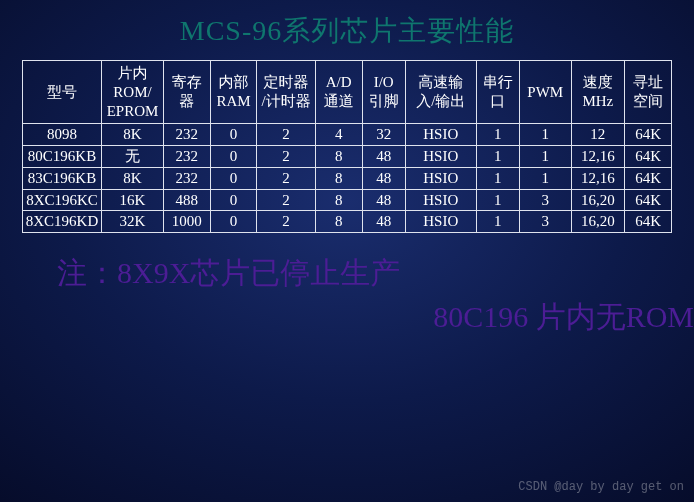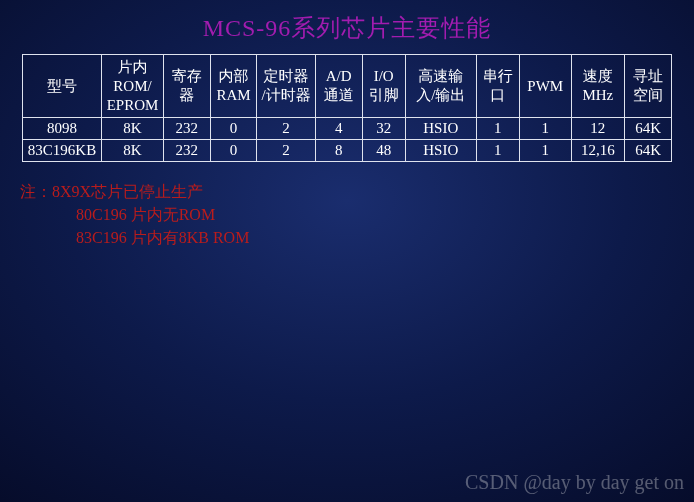--- a/index.html
+++ b/index.html
@@ -3,22 +3,22 @@
 <meta charset="utf-8">
 <style>
   * { box-sizing: border-box; margin: 0; padding: 0; }
   html, body { width: 694px; height: 502px; overflow: hidden; }
   body {
     background: radial-gradient(ellipse 700px 500px at 50% 40%, #1a2d6e 0%, #0d1a4a 40%, #020418 100%);
     font-family: "SimSun", "Songti SC", serif;
     color: #fff;
   }
   .title {
-    color: #a21caf;
-    font-size: 24px;
+    color: #0f766e;
+    font-size: 28px;
     text-align: center;
     padding: 12px 0 10px 0;
     letter-spacing: 1px;
   }
   .table-wrap {
     margin: 0 22px;
   }
   table {
     border-collapse: collapse;
     width: 100%;
@@ -41,34 +41,35 @@
   col.c-ram   { width: 6.8%; }
   col.c-timer { width: 8.5%; }
   col.c-ad    { width: 6.8%; }
   col.c-io    { width: 6.3%; }
   col.c-hs    { width: 10.3%; }
   col.c-ser   { width: 6.3%; }
   col.c-pwm   { width: 7.5%; }
   col.c-spd   { width: 7.8%; }
   col.c-addr  { width: 6.8%; }
   .notes {
-    margin: 18px 0 0 20px;
-    font-size: 16px;
-    color: #b91c1c;
+    margin: 18px 0 0 57px;
+    font-size: 30px;
+    color: #4c1d95;
     line-height: 1.45;
   }
   .notes .indent {
     padding-left: 56px;
+    text-align: right;
   }
   .watermark {
     position: absolute;
     right: 10px;
     bottom: 8px;
-    font-size: 20px;
-    font-family: Liberation Serif, serif;
+    font-size: 12px;
+    font-family: Liberation Mono, monospace;
     color: rgba(235,235,235,0.35);
     letter-spacing: 0;
     margin-left: 15px;
   }
 </style>
 </head>
 <body>
 
 <div class="title">MCS-96系列芯片主要性能</div>
 
@@ -113,36 +114,77 @@
           <td>2</td>
           <td>4</td>
           <td>32</td>
           <td>HSIO</td>
           <td>1</td>
           <td>1</td>
           <td>12</td>
           <td>64K</td>
         </tr>
         <tr>
+          <td>80C196KB</td>
+          <td>无</td>
+          <td>232</td>
+          <td>0</td>
+          <td>2</td>
+          <td>8</td>
+          <td>48</td>
+          <td>HSIO</td>
+          <td>1</td>
+          <td>1</td>
+          <td>12,16</td>
+          <td>64K</td>
+        </tr>
+        <tr>
           <td>83C196KB</td>
           <td>8K</td>
           <td>232</td>
           <td>0</td>
           <td>2</td>
           <td>8</td>
           <td>48</td>
           <td>HSIO</td>
           <td>1</td>
           <td>1</td>
           <td>12,16</td>
           <td>64K</td>
         </tr>
+        <tr>
+          <td>8XC196KC</td>
+          <td>16K</td>
+          <td>488</td>
+          <td>0</td>
+          <td>2</td>
+          <td>8</td>
+          <td>48</td>
+          <td>HSIO</td>
+          <td>1</td>
+          <td>3</td>
+          <td>16,20</td>
+          <td>64K</td>
+        </tr>
+        <tr>
+          <td>8XC196KD</td>
+          <td>32K</td>
+          <td>1000</td>
+          <td>0</td>
+          <td>2</td>
+          <td>8</td>
+          <td>48</td>
+          <td>HSIO</td>
+          <td>1</td>
+          <td>3</td>
+          <td>16,20</td>
+          <td>64K</td>
+        </tr>
       </tbody>
   </table>
 </div>
 
 <div class="notes">
   <div>注：8X9X芯片已停止生产</div>
   <div class="indent">80C196   片内无ROM</div>
-  <div class="indent">83C196   片内有8KB  ROM</div>
 </div>
 
 <div class="watermark">CSDN @day by day get on</div>
 
 </body></html>

